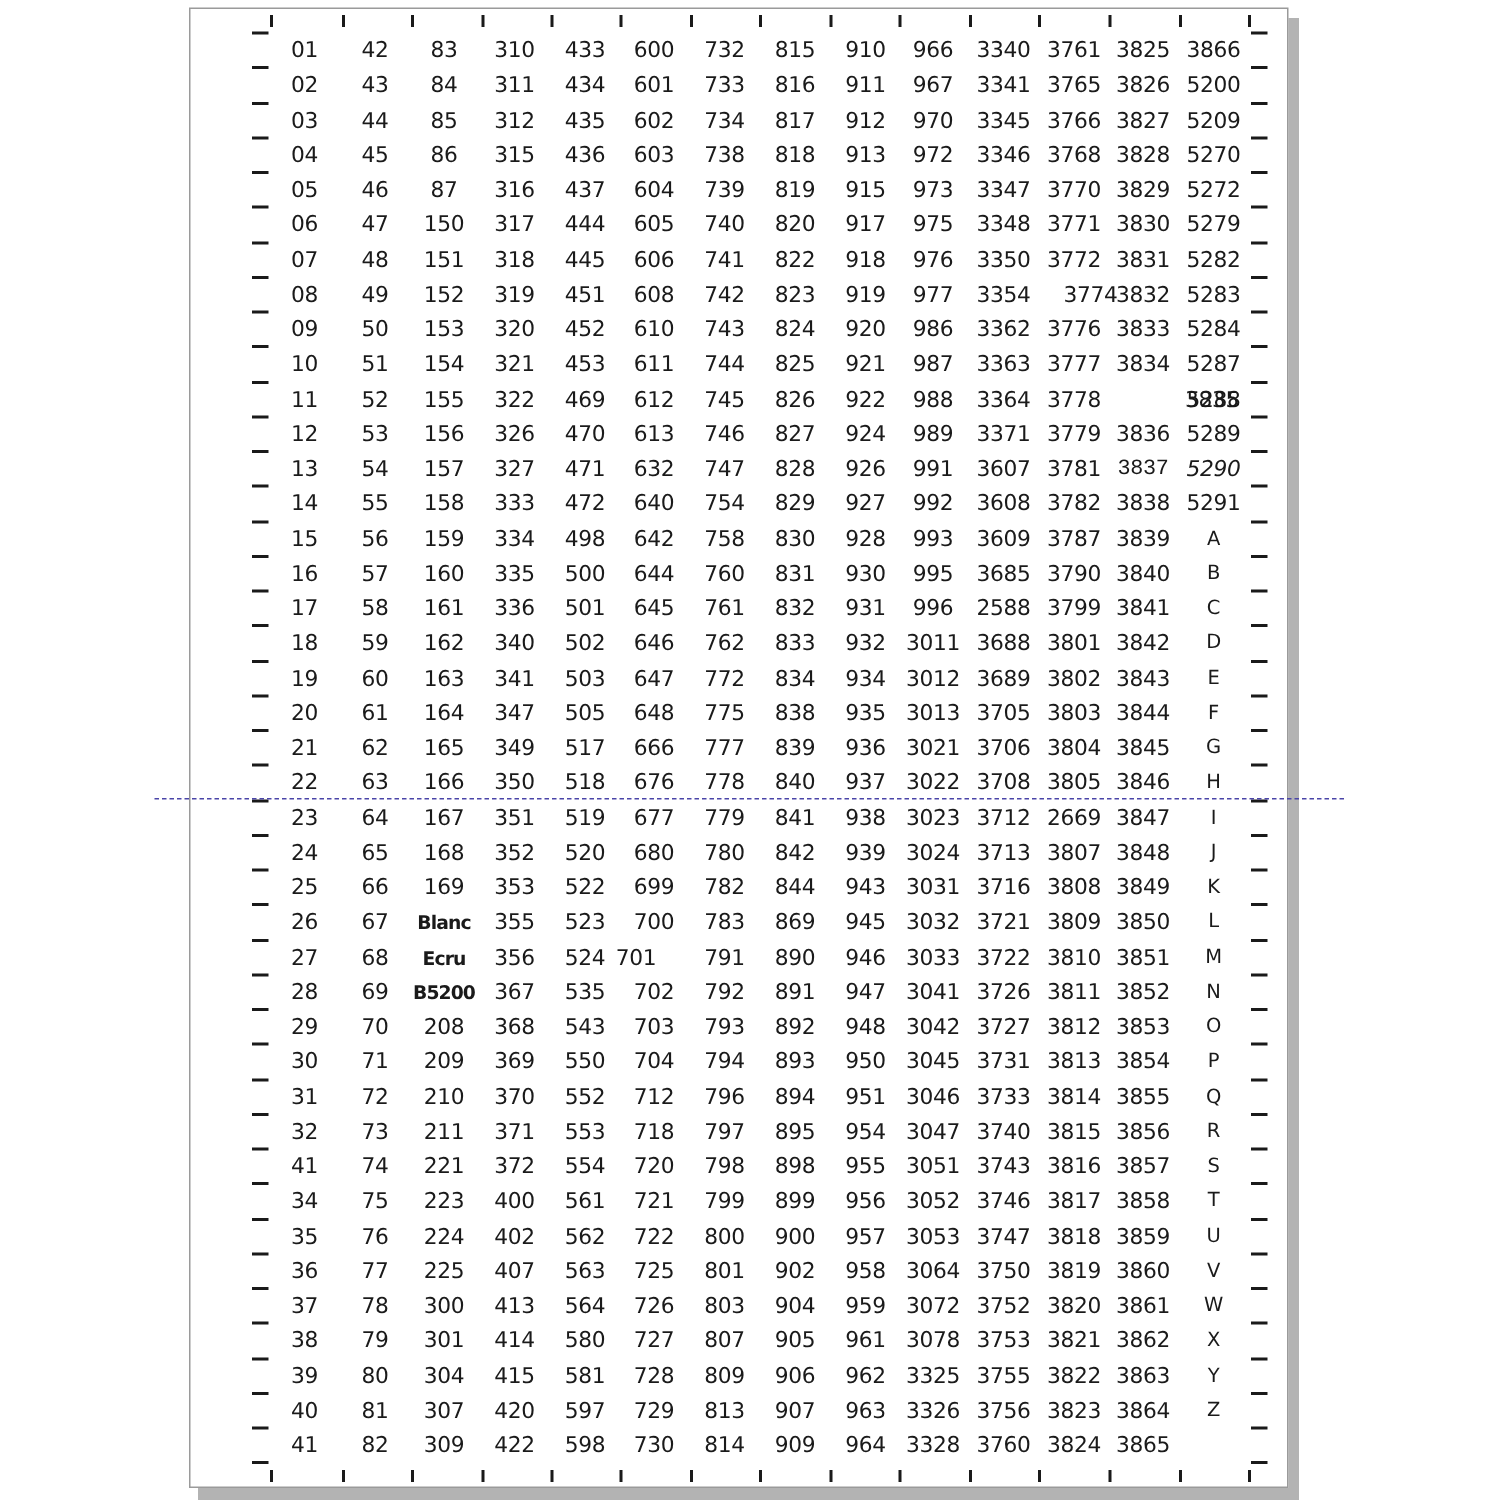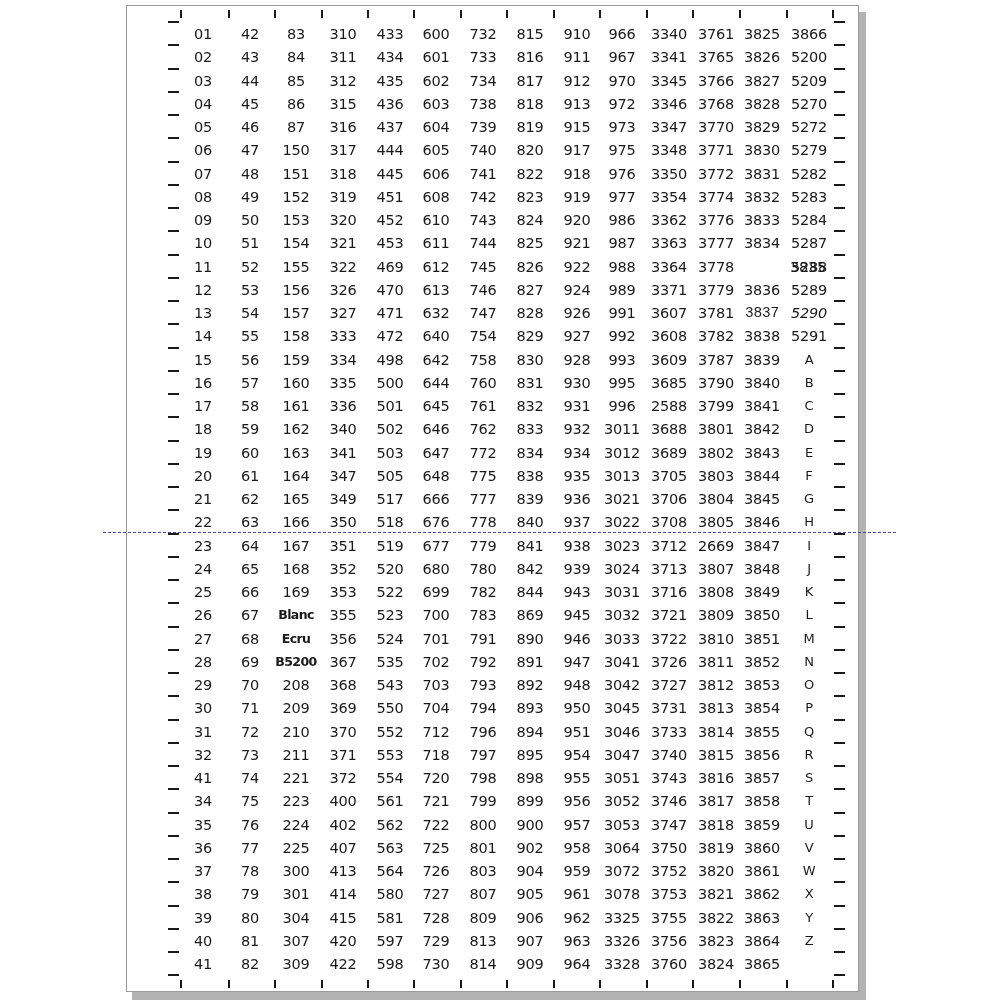--- a/index.html
+++ b/index.html
@@ -243,21 +243,21 @@
     <div class="cell" style="left: 436px; top: 397px;">645</div>
     <div class="cell" style="left: 436px; top: 420.25px;">646</div>
     <div class="cell" style="left: 436px; top: 443.5px;">647</div>
     <div class="cell" style="left: 436px; top: 466.75px;">648</div>
     <div class="cell" style="left: 436px; top: 490px;">666</div>
     <div class="cell" style="left: 436px; top: 513.25px;">676</div>
     <div class="cell" style="left: 436px; top: 536.5px;">677</div>
     <div class="cell" style="left: 436px; top: 559.75px;">680</div>
     <div class="cell" style="left: 436px; top: 583px;">699</div>
     <div class="cell" style="left: 436px; top: 606.25px;">700</div>
-    <div class="cell" style="left: 436px; top: 629.5px; text-align: center;">701</div>
+    <div class="cell" style="left: 424px; top: 629.5px; text-align: center;">701</div>
     <div class="cell" style="left: 436px; top: 652.75px;">702</div>
     <div class="cell" style="left: 436px; top: 676px;">703</div>
     <div class="cell" style="left: 436px; top: 699.25px;">704</div>
     <div class="cell" style="left: 436px; top: 722.5px;">712</div>
     <div class="cell" style="left: 436px; top: 745.75px;">718</div>
     <div class="cell" style="left: 436px; top: 769px;">720</div>
     <div class="cell" style="left: 436px; top: 792.25px;">721</div>
     <div class="cell" style="left: 436px; top: 815.5px;">722</div>
     <div class="cell" style="left: 436px; top: 838.75px;">725</div>
     <div class="cell" style="left: 436px; top: 862px;">726</div>
@@ -470,21 +470,21 @@
     <div class="cell" style="left: 669px; top: 908.5px;">3755</div>
     <div class="cell" style="left: 669px; top: 931.75px;">3756</div>
     <div class="cell" style="left: 669px; top: 955px;">3760</div>
     <div class="cell" style="left: 716px; top: 25px;">3761</div>
     <div class="cell" style="left: 716px; top: 48.25px;">3765</div>
     <div class="cell" style="left: 716px; top: 71.5px;">3766</div>
     <div class="cell" style="left: 716px; top: 94.75px;">3768</div>
     <div class="cell" style="left: 716px; top: 118px;">3770</div>
     <div class="cell" style="left: 716px; top: 141.25px;">3771</div>
     <div class="cell" style="left: 716px; top: 164.5px;">3772</div>
-    <div class="cell" style="left: 716px; top: 187.75px;">3774</div>
+    <div class="cell" style="left: 716px; top: 187.75px; padding-left: 11px;">3774</div>
     <div class="cell" style="left: 716px; top: 211px;">3776</div>
     <div class="cell" style="left: 716px; top: 234.25px;">3777</div>
     <div class="cell" style="left: 716px; top: 257.5px;">3778</div>
     <div class="cell" style="left: 716px; top: 280.75px;">3779</div>
     <div class="cell" style="left: 716px; top: 304px;">3781</div>
     <div class="cell" style="left: 716px; top: 327.25px;">3782</div>
     <div class="cell" style="left: 716px; top: 350.5px;">3787</div>
     <div class="cell" style="left: 716px; top: 373.75px;">3790</div>
     <div class="cell" style="left: 716px; top: 397px;">3799</div>
     <div class="cell" style="left: 716px; top: 420.25px;">3801</div>

